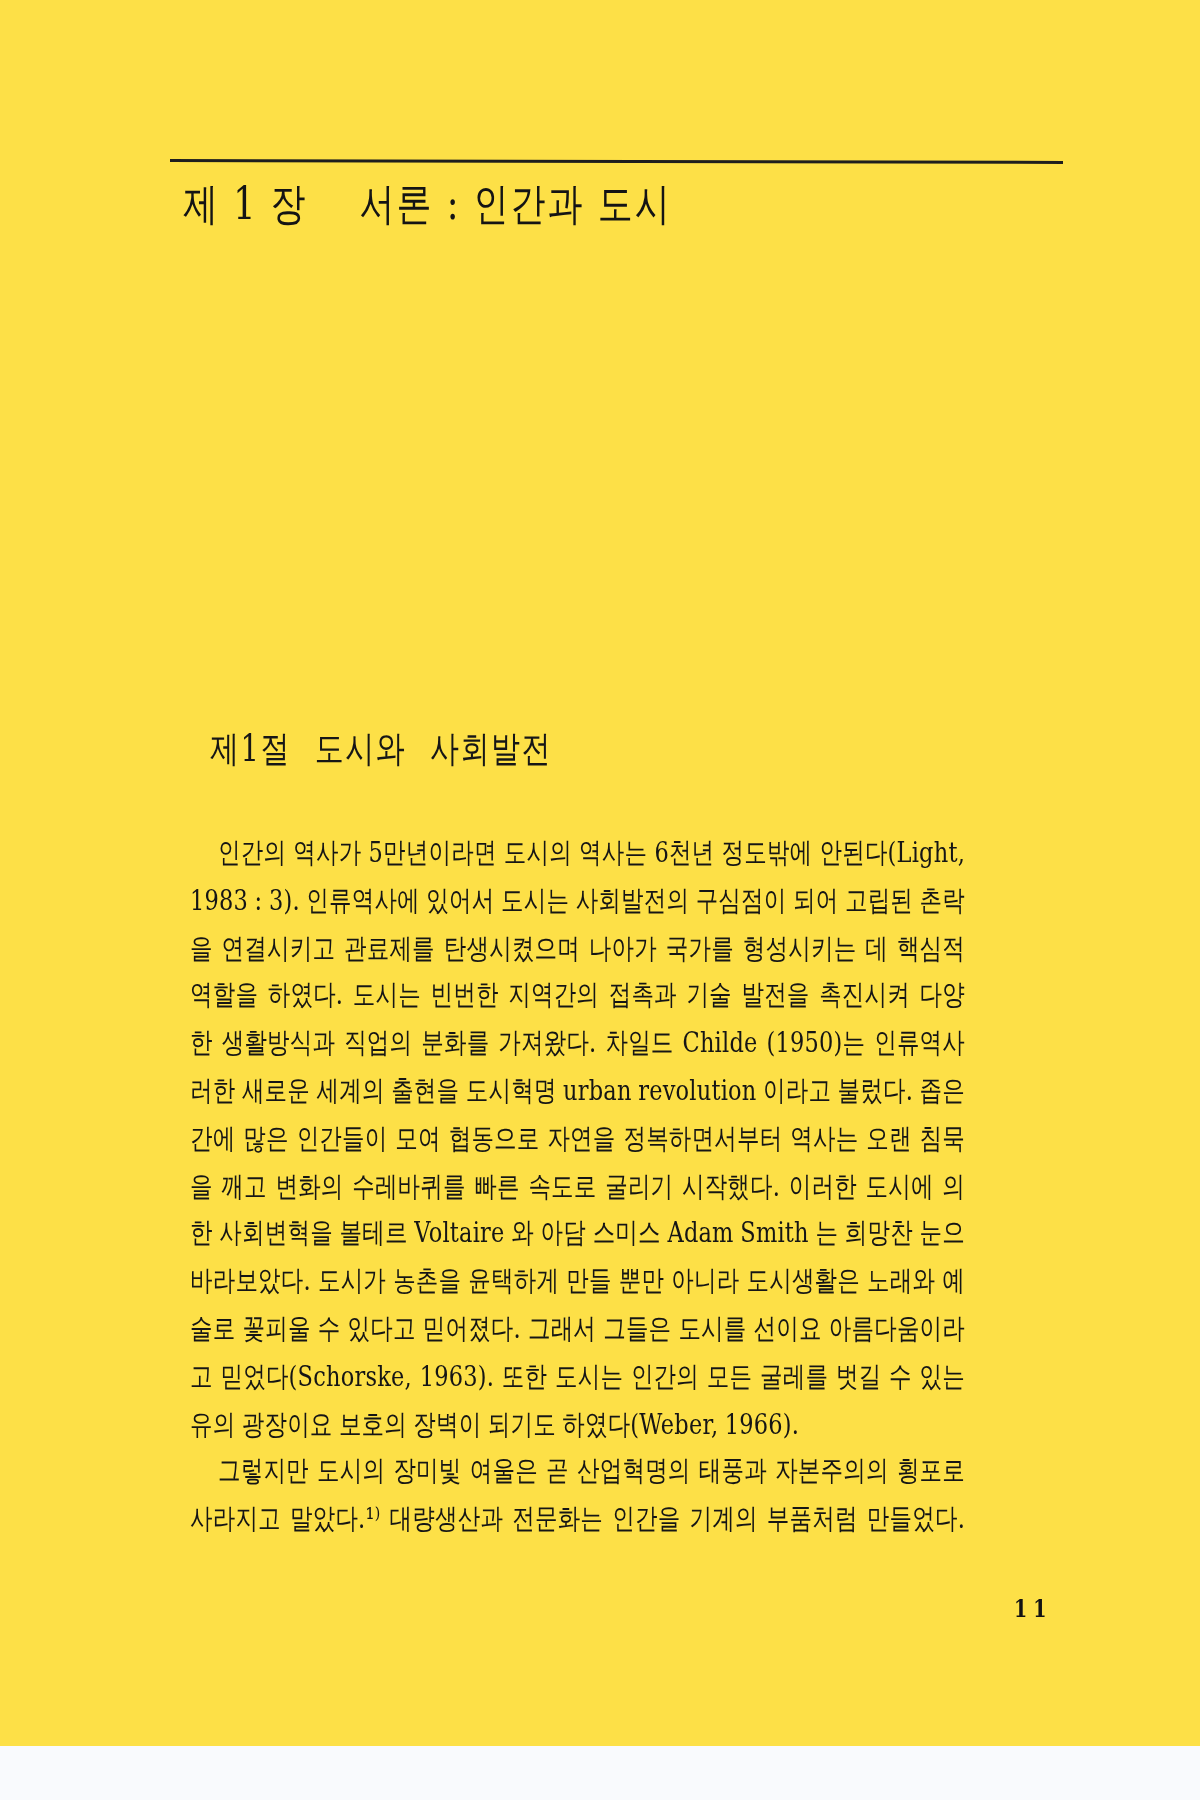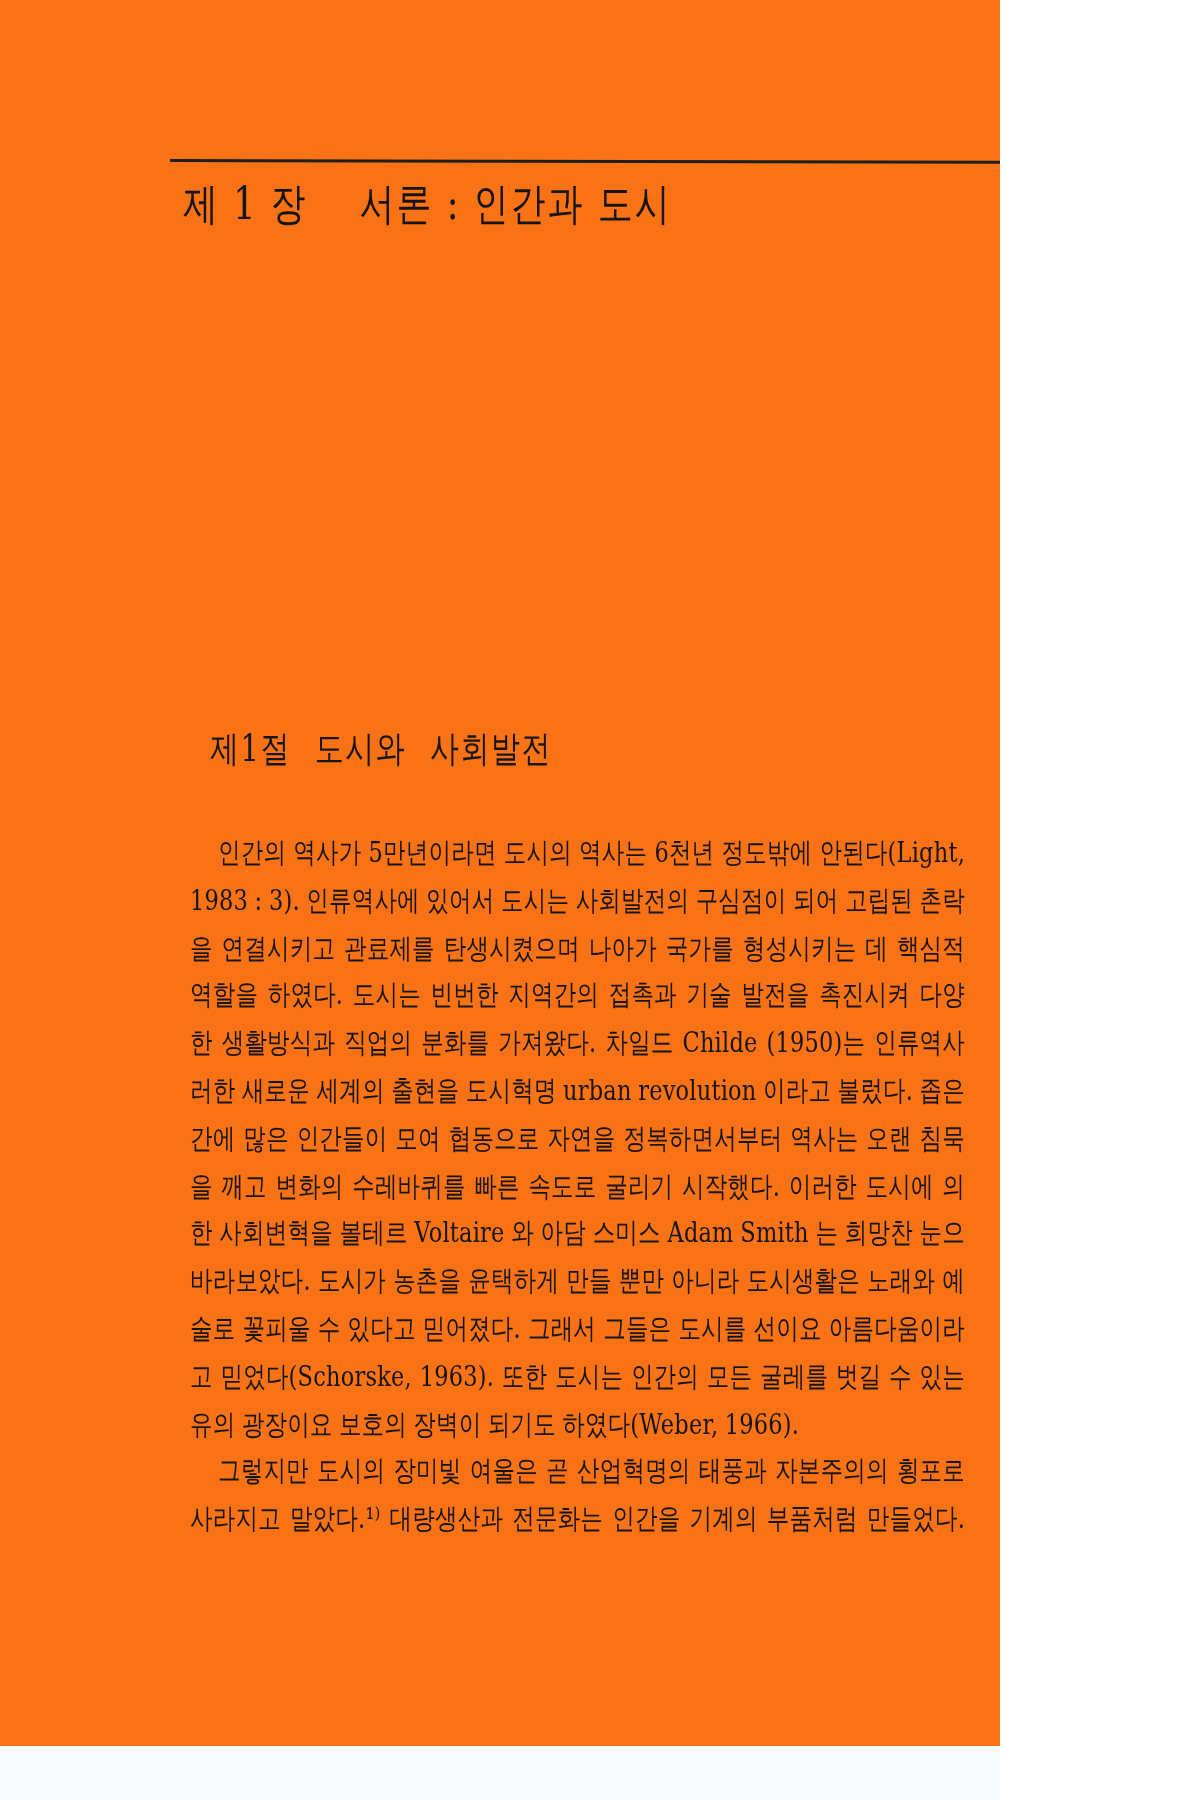--- a/index.html
+++ b/index.html
@@ -2,23 +2,23 @@
 <html><head>
 <meta charset="utf-8">
 <style>
   html, body {
     margin: 0;
     padding: 0;
     background: #ffffff;
   }
   .page {
     position: relative;
-    width: 1000px;
+    width: 1200px;
     height: 1800px;
-    background: #f97316;
+    background: #fde047;
     overflow: hidden;
     font-family: "DejaVu Serif", serif;
     color: #171717;
   }
   
   .bottom-band {
     position: absolute;
     left: 0;
     top: 1746px;
     width: 1200px;

